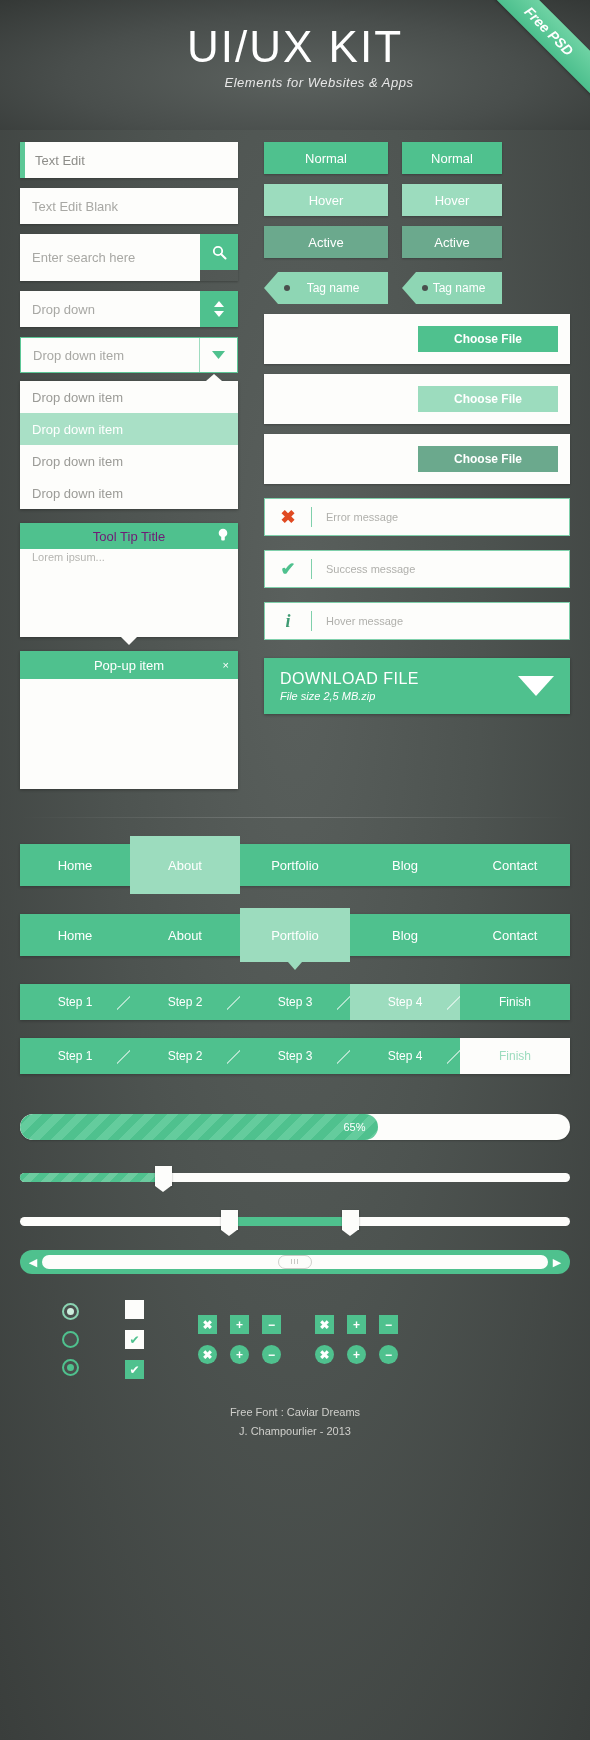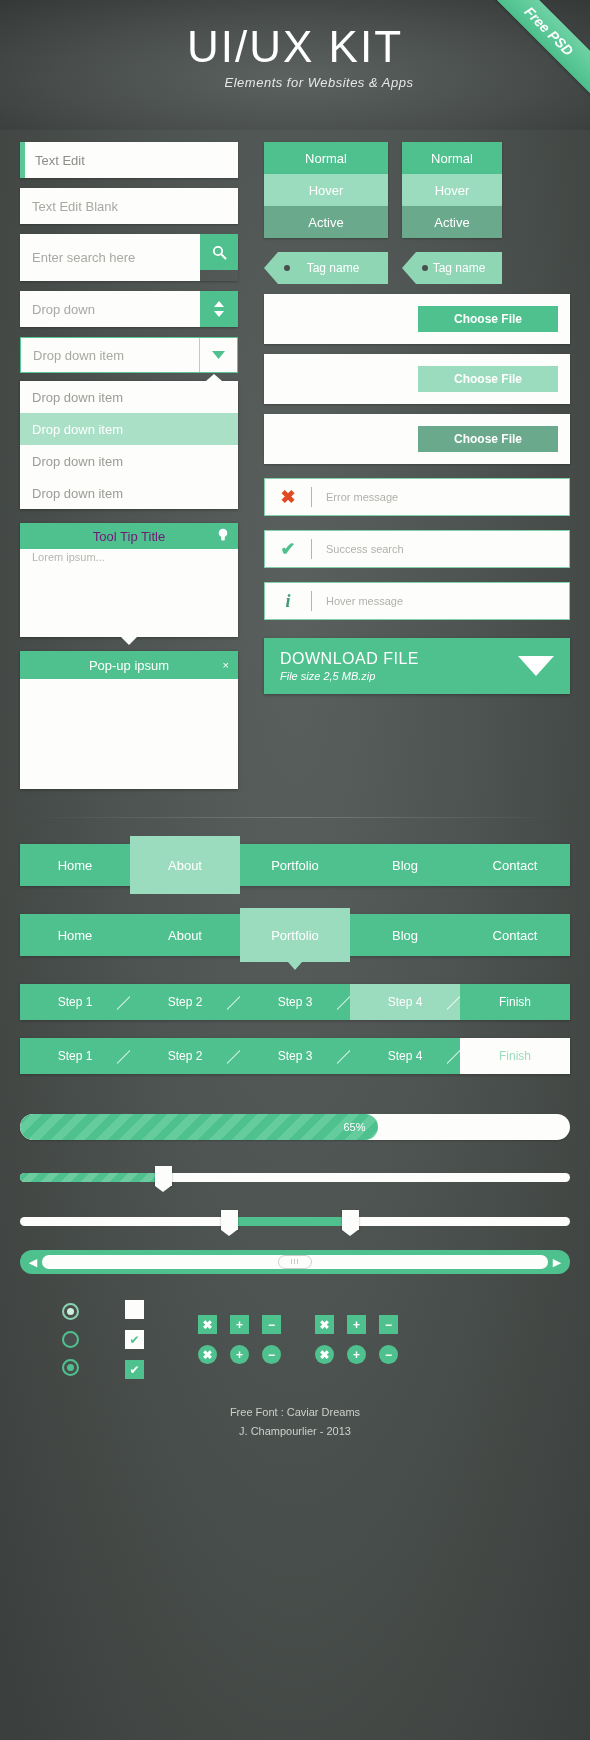--- a/index.html
+++ b/index.html
@@ -67,21 +67,21 @@
   .tip:after { content:""; position:absolute; bottom:-8px; left:50%; margin-left:-8px;
     border-left:8px solid transparent; border-right:8px solid transparent; border-top:8px solid #fdfdfb; }
   .pop { box-shadow: 0 1px 3px rgba(0,0,0,.3); }
   .pop-head { background: #4fc18e; height: 28px; display: flex; align-items: center;
     justify-content: center; color: #fff; font-size: 13px; position: relative; }
   .pop-head .x { position: absolute; right: 9px; font-size: 11px; }
   .pop-body { background: #fdfdfb; height: 110px; }
 
   
   .btn-grid { display: flex; gap: 14px; }
-  .btn-col { display: flex; flex-direction: column; }
+  .btn-col { display: flex; flex-direction: column; gap: 10px; }
   .btn-col.w1 { width: 124px; }
   .btn-col.w2 { width: 100px; }
   .btn { height: 32px; display: flex; align-items: center; justify-content: center;
     color: #fff; font-size: 13px; box-shadow: 0 1px 2px rgba(0,0,0,.25); }
   .btn.normal { background: #4fc18e; }
   .btn.hover  { background: #9cdcbe; }
   .btn.active { background: #6ba98d; }
 
   .tag-row { display: flex; gap: 14px; margin-top: 14px; }
   .tag { height: 32px; background: #8ed6b4; color: #fff; font-size: 12px;
@@ -249,21 +249,21 @@
                   <circle cx="5" cy="5" r="4.3" fill="#fff"></circle>
                   <rect x="3.2" y="8.6" width="3.6" height="4" rx="1" fill="#fff"></rect>
                 </svg>
             </span>
           </div>
           <div class="tip-body">Lorem ipsum...</div>
         </div>
 
         <div class="pop">
           <div class="pop-head">
-            <span>Pop-up ipsum</span>
+            <span>Pop-up item</span>
             <span class="x">×</span>
           </div>
           <div class="pop-body"></div>
         </div>
       </div>
 
       <div class="colR">
         <div class="btn-grid">
           <div class="btn-col w1">
             <div class="btn normal">Normal</div>
@@ -302,21 +302,21 @@
         </div>
 
         <div class="msg">
           <div class="ic ic-err">✖</div>
           <div class="sep"></div>
           <div class="tx">Error message</div>
         </div>
         <div class="msg">
           <div class="ic ic-ok">✔</div>
           <div class="sep"></div>
-          <div class="tx">Success search</div>
+          <div class="tx">Success message</div>
         </div>
         <div class="msg">
           <div class="ic ic-info">i</div>
           <div class="sep"></div>
           <div class="tx">Hover message</div>
         </div>
 
         <div class="dl">
           <div>
             <div class="t1">DOWNLOAD FILE</div>

